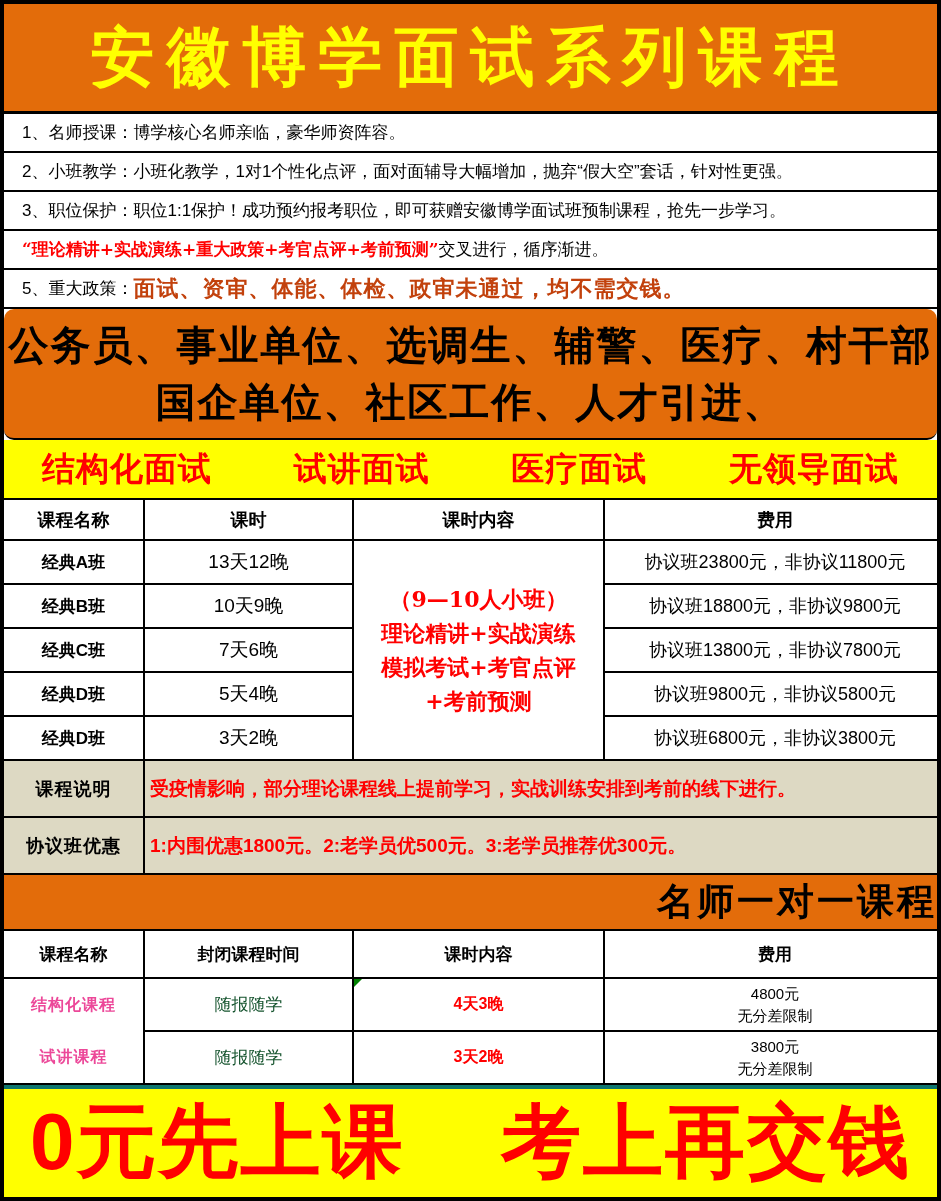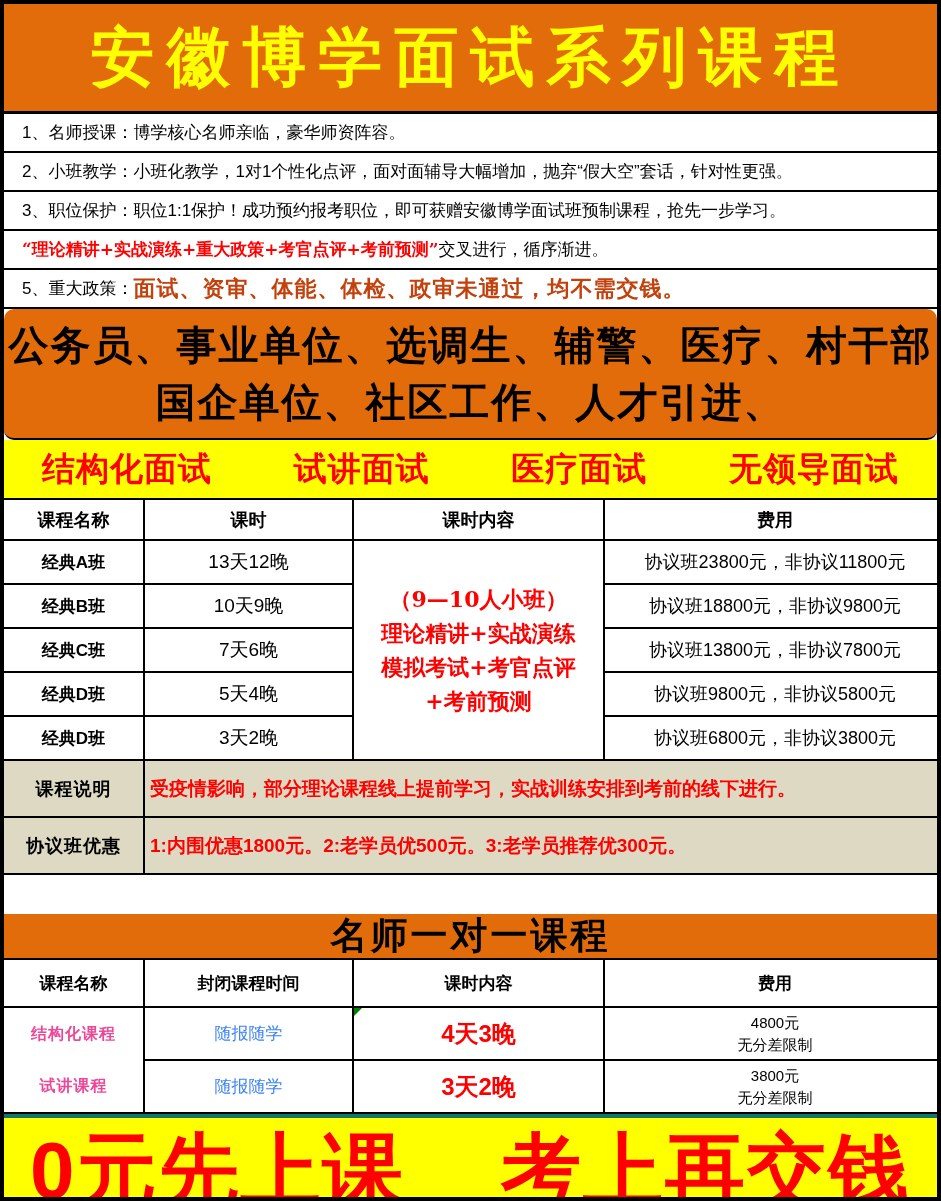--- a/index.html
+++ b/index.html
@@ -66,37 +66,37 @@
   .fee-cell{font-size:18px;color:#000;}
   .note-row{height:57px;}
   .note-row td{background:#DDD9C3;}
   .note-label{font-weight:bold;font-size:18px;color:#000;letter-spacing:1px;}
   .note-text{
     text-align:left;padding-left:5px;
     color:#FF0000;font-weight:bold;font-size:19px;white-space:nowrap;
   }
   
   .banner{
-    height:46px;flex:0 0 auto;background:#E36C0A;
+    height:56px;flex:0 0 auto;background:#E36C0A;
     border-bottom:2px solid #000;
-    display:flex;align-items:center;justify-content:center;
-    color:#000;font-weight:bold;font-size:37px;letter-spacing:3px;margin-top:39px;
+    display:flex;align-items:center;justify-content:flex-end;
+    color:#000;font-weight:bold;font-size:37px;letter-spacing:3px;
   }
   .t2 .hrow{height:47px;}
   .t2 th{font-size:17px;font-weight:bold;color:#000;}
   .t2 .drow{height:52px;}
   .merged-names{
     vertical-align:middle;
   }
   .merged-names .inner{
     height:104px;display:flex;flex-direction:column;justify-content:space-around;align-items:center;
   }
   .course-name-red{color:#ec4899;font-weight:bold;font-size:16px;letter-spacing:1px;}
-  .sched-cell{font-size:17px;color:#3b82f6;margin-left:25px;}
-  .dur-cell{color:#FF0000;font-weight:bold;font-size:24px;position:relative;}
+  .sched-cell{font-size:17px;color:#14532d;margin-left:25px;}
+  .dur-cell{color:#FF0000;font-weight:bold;font-size:16px;position:relative;}
   .fee2-cell{font-size:15px;color:#000;white-space:pre-line;line-height:1.45;}
   .tri{
     position:absolute;top:0;left:0;width:0;height:0;
     border-top:8px solid #008000;border-right:8px solid transparent;
   }
   
   .footer{
     flex:1 1 auto;background:#FFFF00;
     display:flex;align-items:center;justify-content:space-between;
     padding:0 26px;border-top:4px solid #0f766e;

